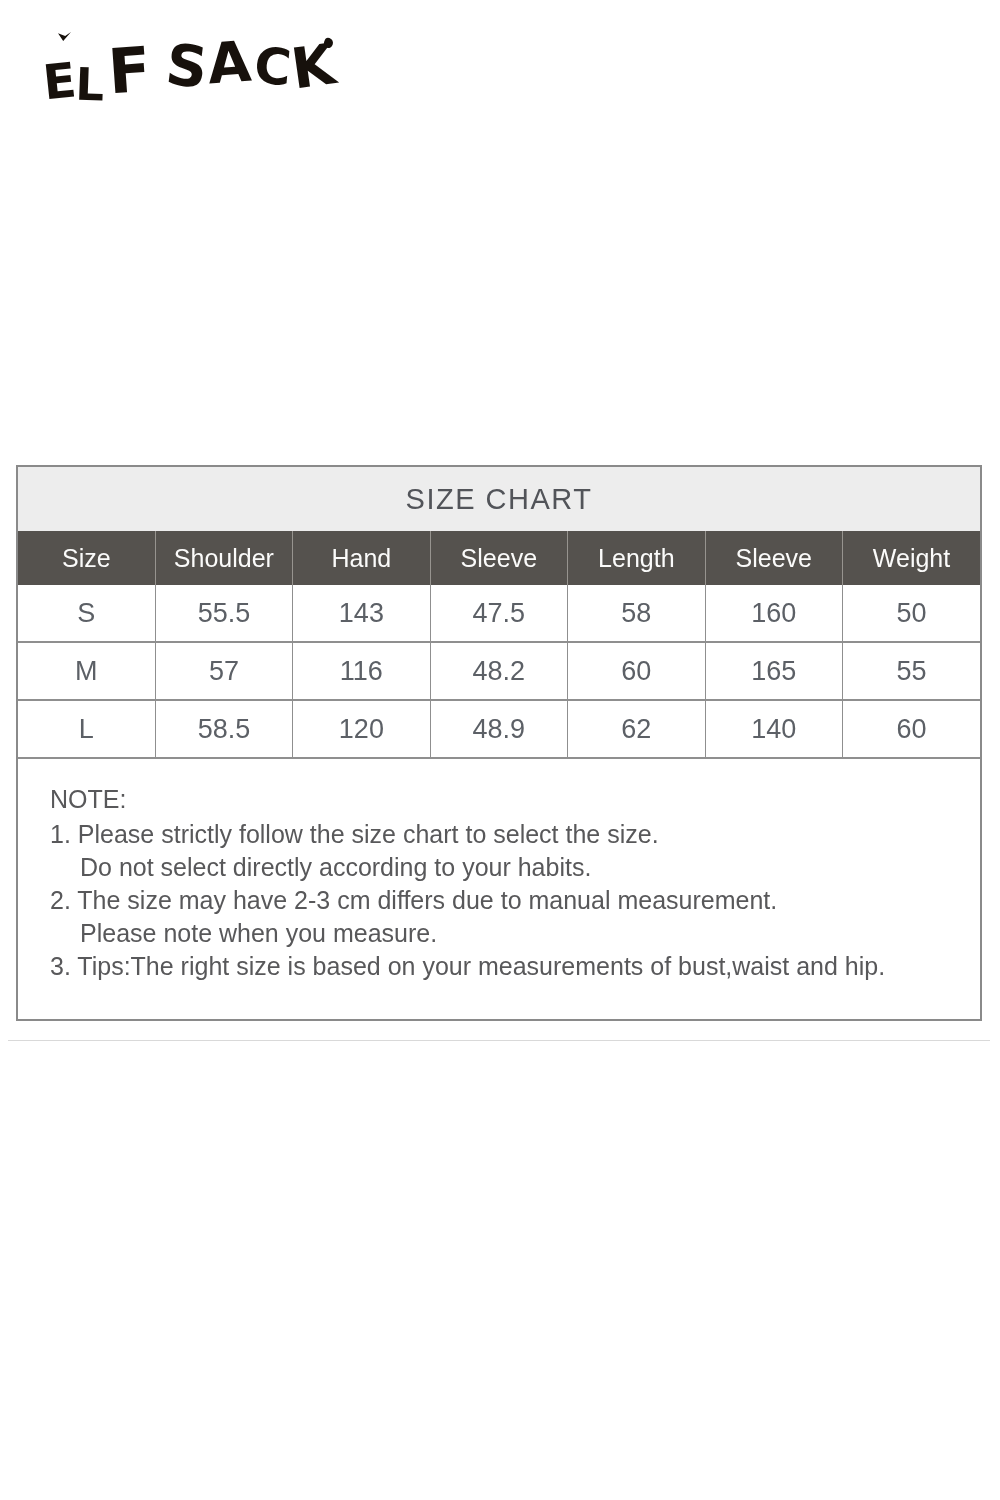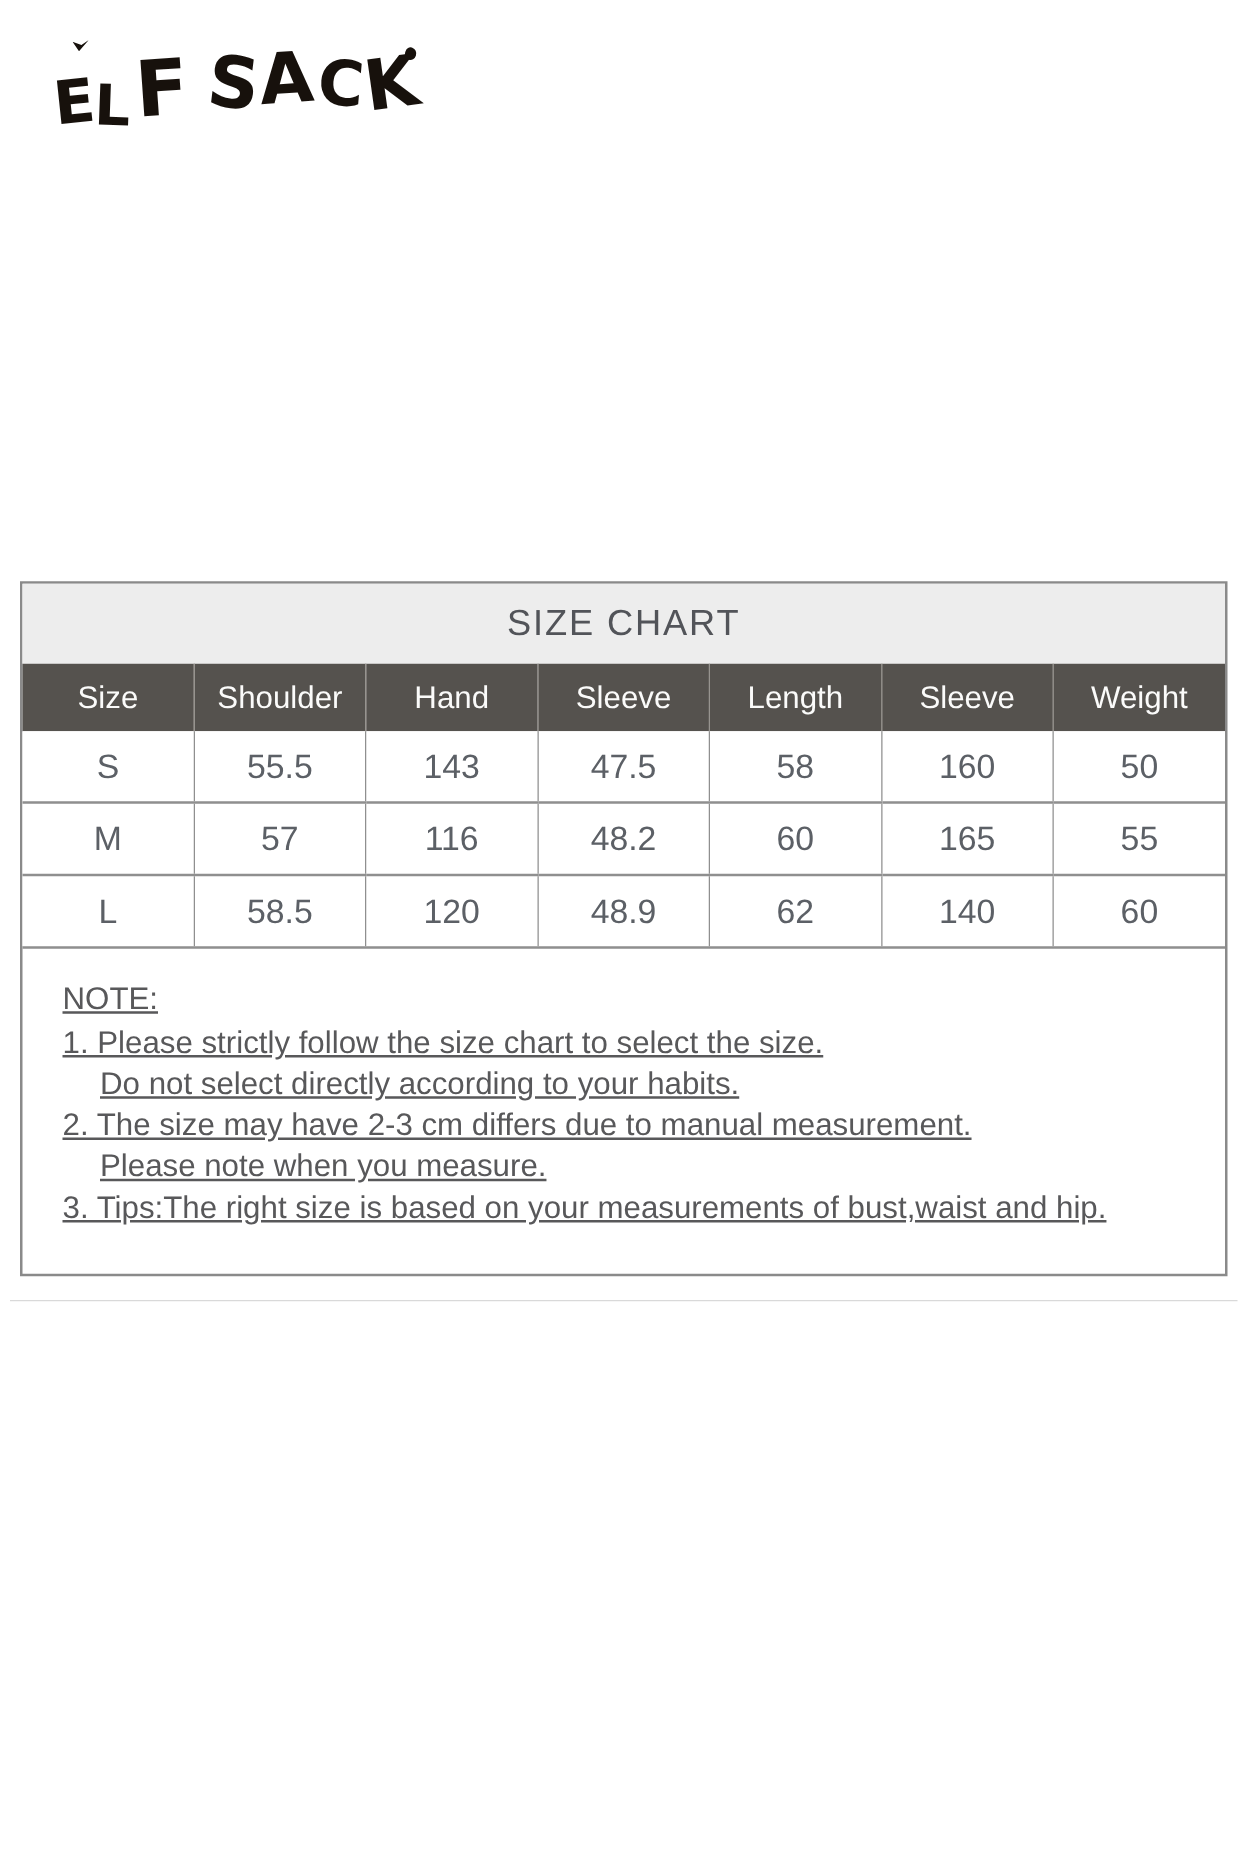--- a/index.html
+++ b/index.html
@@ -92,21 +92,20 @@
   table.size-table td:first-child { border-left: none; }
   table.size-table tbody tr:first-child td { border-top: none; }
 
   
   .note {
     padding: 24px 20px 36px 32px;
     border-top: 2px solid #8f8f8f;
     font-size: 25px;
     color: #58585a;
     line-height: 33px;
-    text-decoration: underline;
   }
   .note-heading { margin-bottom: 2px; }
   .note-line { margin: 0; }
   .note-line.indent { padding-left: 30px; }
 
   .faint-line {
     position: absolute;
     top: 1040px;
     left: 8px;
     width: 982px;

